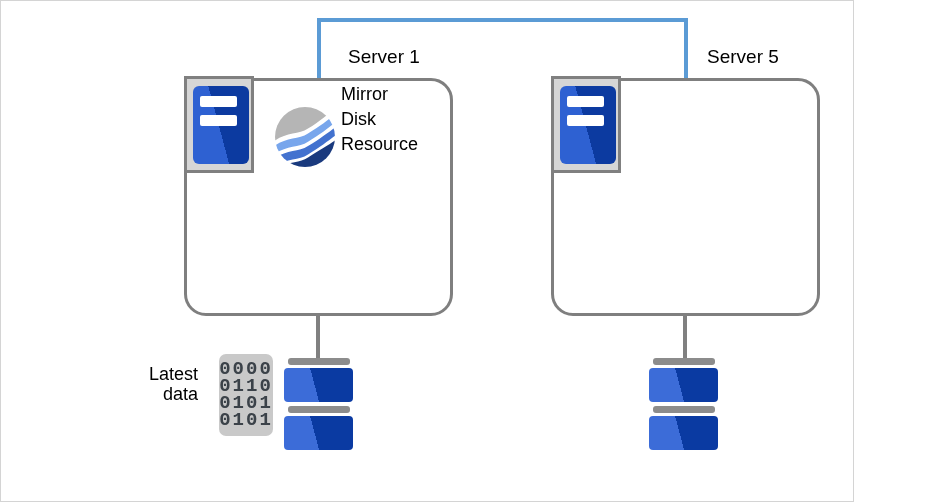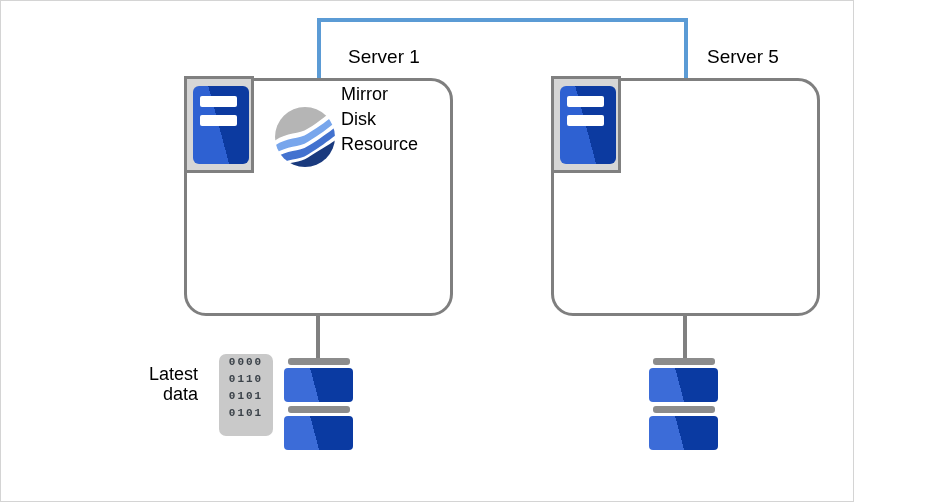--- a/index.html
+++ b/index.html
@@ -54,23 +54,23 @@
   .disk.d1{left:283px;}
   .disk.d2{left:648px;}
   .disk .cap{width:62px;height:7px;background:#8c8c8c;border-radius:3px;margin:0 auto 3px;}
   .disk .platter{
     width:69px;height:34px;border-radius:4px;margin-bottom:4px;
     background:linear-gradient(75deg,#3c6cd8 45%,#0a3aa2 45%);
   }
   
   .binary-chip{
     position:absolute;left:218px;top:353px;width:54px;height:82px;box-sizing:border-box;
-    background:#c9c9c9;border-radius:7px;text-align:center;
+    background:#c9c9c9;border-radius:7px;text-align:center;padding-top:7px;
     font-family:"Liberation Mono","DejaVu Sans Mono",monospace;font-weight:bold;
-    font-size:11px;line-height:17px;letter-spacing:2px;color:#3b4249;white-space:pre-line;
+    font-size:19px;line-height:17px;letter-spacing:2px;color:#3b4249;white-space:pre-line;
   }
   .latest-label{
     position:absolute;left:107px;top:363px;width:90px;text-align:right;
     font-size:18px;line-height:20px;white-space:pre-line;
   }
   .mirror-disk-label{
     position:absolute;left:250px;top:457px;width:140px;text-align:center;
     font-size:19px;line-height:21px;white-space:nowrap;
   }
 </style>

